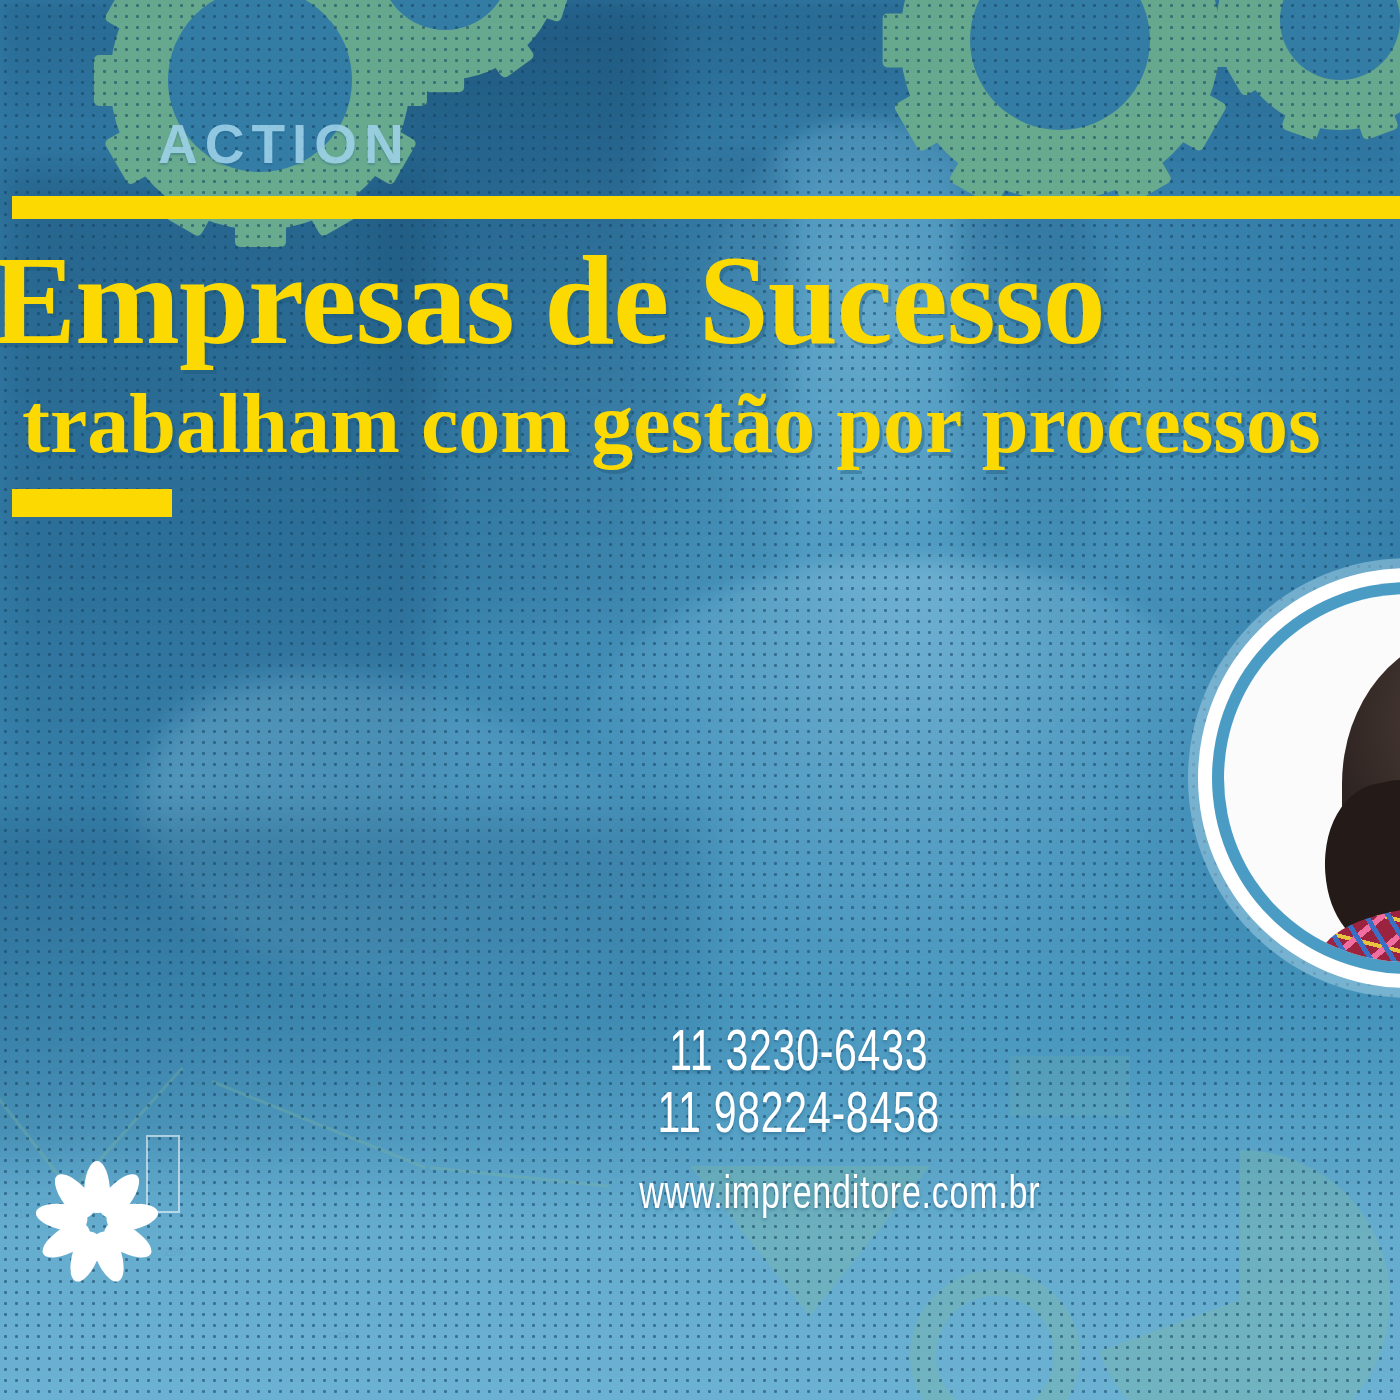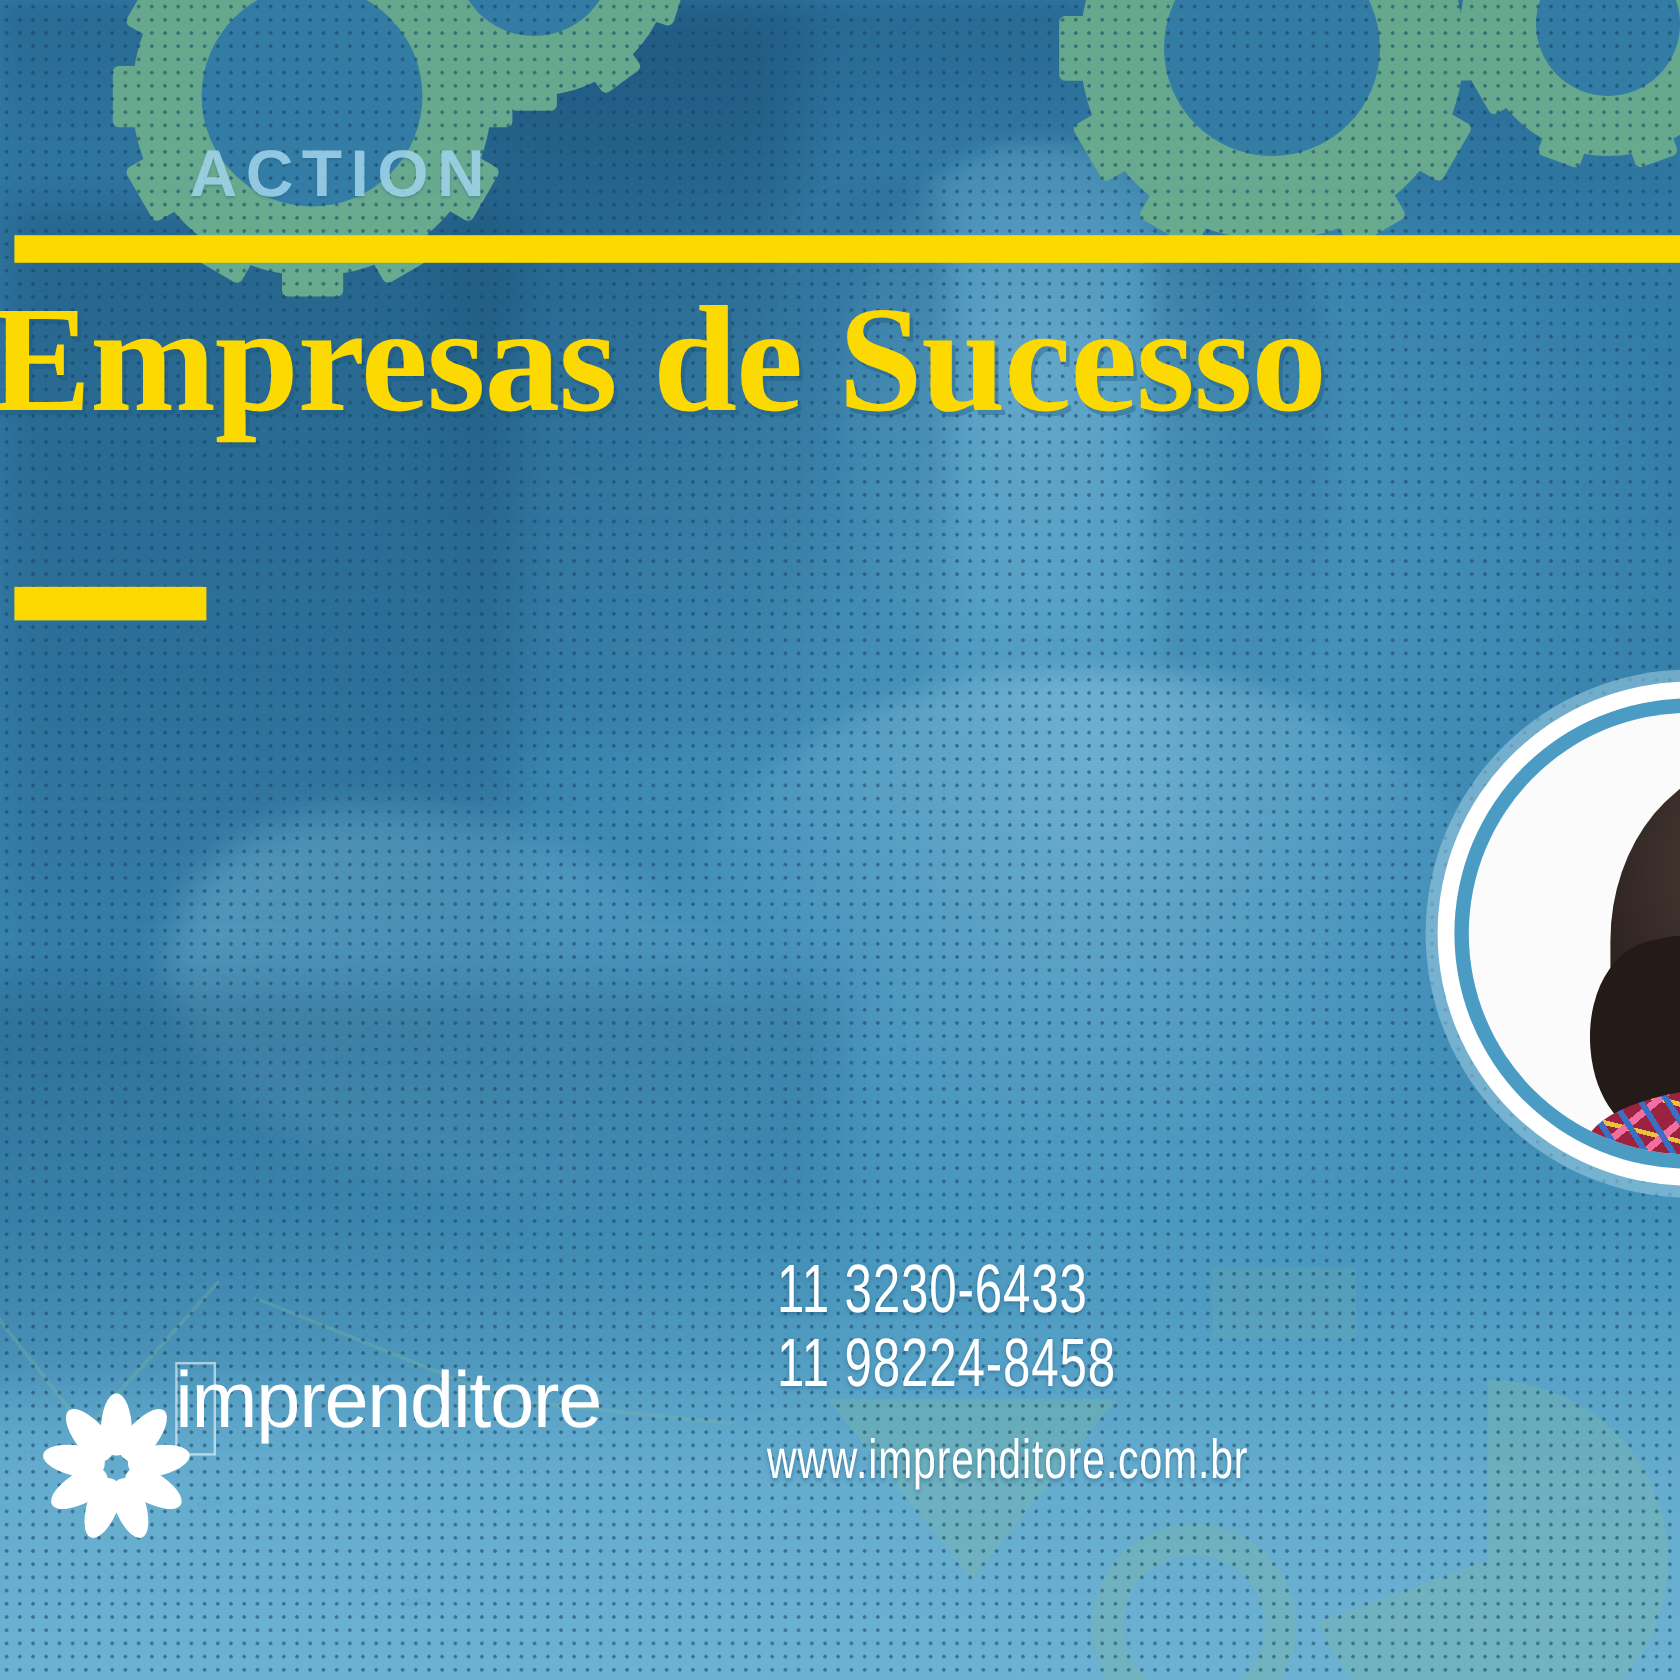--- a/index.html
+++ b/index.html
@@ -225,22 +225,22 @@
     font-family:"Liberation Sans", sans-serif;
     font-size:30px;color:#ffffff;letter-spacing:.5px;
   }
   .logo-imark{
     position:absolute;left:128px;top:40px;width:34px;height:78px;
     border:2px solid rgba(255,255,255,.55);
   }
 
   
   .contact{
-    position:absolute;left:530px;top:1044px;width:420px;
-    text-align:left;color:#ffffff;
+    position:absolute;left:530px;top:1020px;width:420px;
+    text-align:center;color:#ffffff;
   }
   .phone{
     font-family:"Liberation Sans", sans-serif;
     font-size:57px;line-height:1.08;letter-spacing:1px;
     text-shadow:0 2px 4px rgba(30,90,126,.5);
     transform:scaleX(.72);transform-origin:right center;
     white-space:nowrap;
   }
   .site{
     margin-top:22px;
@@ -332,20 +332,21 @@
 
   </div>
 
   <div class="blue-tint"></div>
   <div class="halftone"></div>
 
   <div class="action-word">ACTION</div>
 
   <div class="rule rule-top"></div>
   <div class="headline">Empresas de Sucesso</div>
+  <div class="subheadline">trabalham com gestão por processos</div>
   <div class="rule rule-bottom"></div>
 
   <div class="portrait"></div>
   <div class="portrait-gap"></div>
   <div class="portrait-inner">
     <div class="p-hair"></div>
 
     <div class="p-hair2"></div>
     <div class="p-garment"></div>
   </div>
@@ -356,21 +357,20 @@
         <div class="petal" style="transform: rotate(40deg);"></div>
         <div class="petal" style="transform: rotate(80deg);"></div>
         <div class="petal" style="transform: rotate(120deg);"></div>
         <div class="petal" style="transform: rotate(160deg);"></div>
         <div class="petal" style="transform: rotate(200deg);"></div>
         <div class="petal" style="transform: rotate(240deg);"></div>
         <div class="petal" style="transform: rotate(280deg);"></div>
         <div class="petal" style="transform: rotate(320deg);"></div>
       </div>
     <div class="logo-imark"></div>
-    <div class="logo-word">imprenditore</div>
   </div>
 
   <div class="contact">
     <div class="phone">11 3230-6433</div>
     <div class="phone">11 98224-8458</div>
     <div class="site">www.imprenditore.com.br</div>
   </div>
 
 </div>
 

